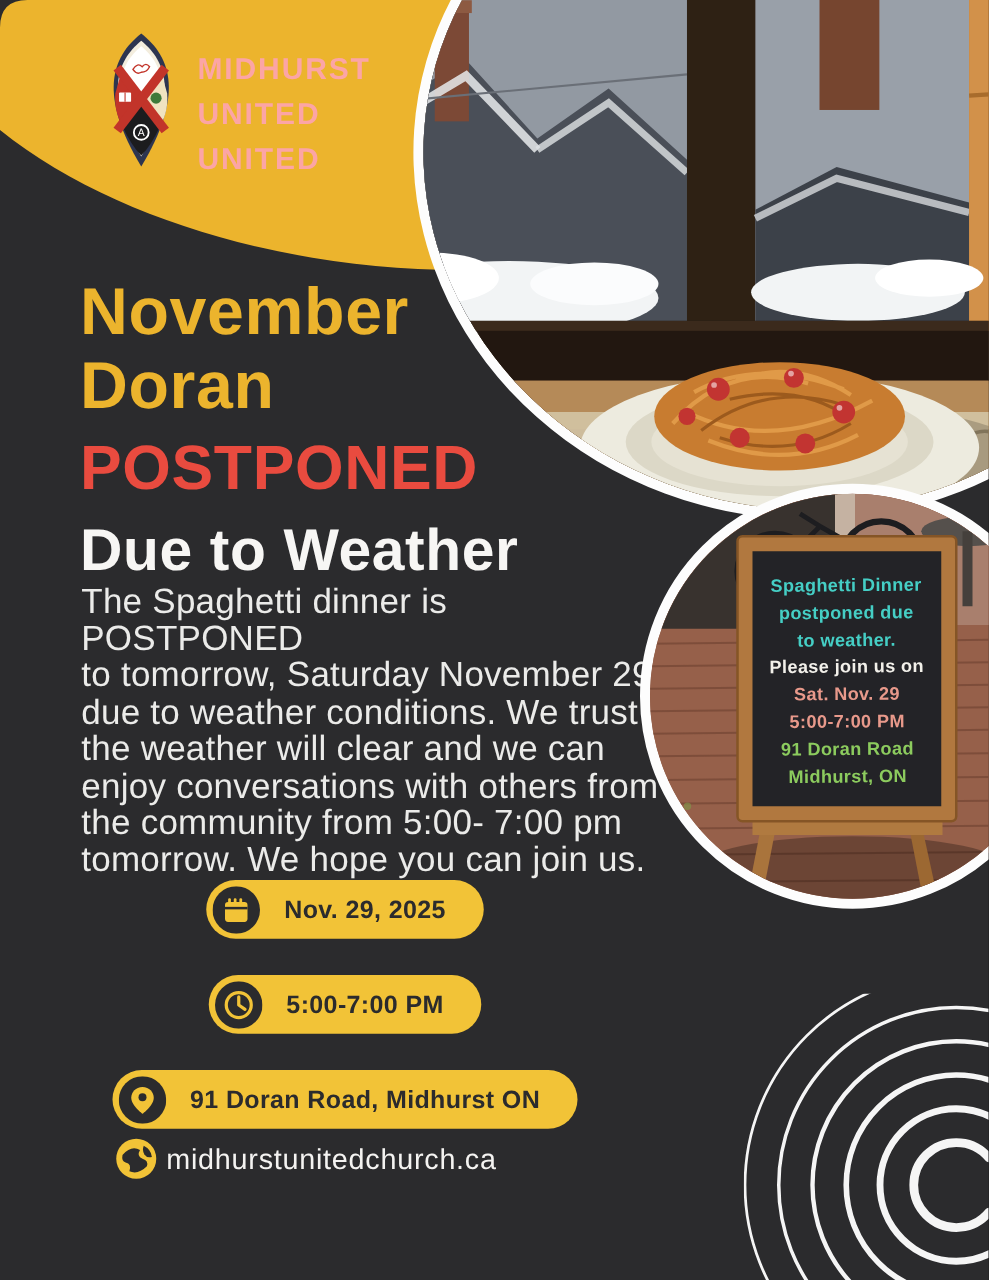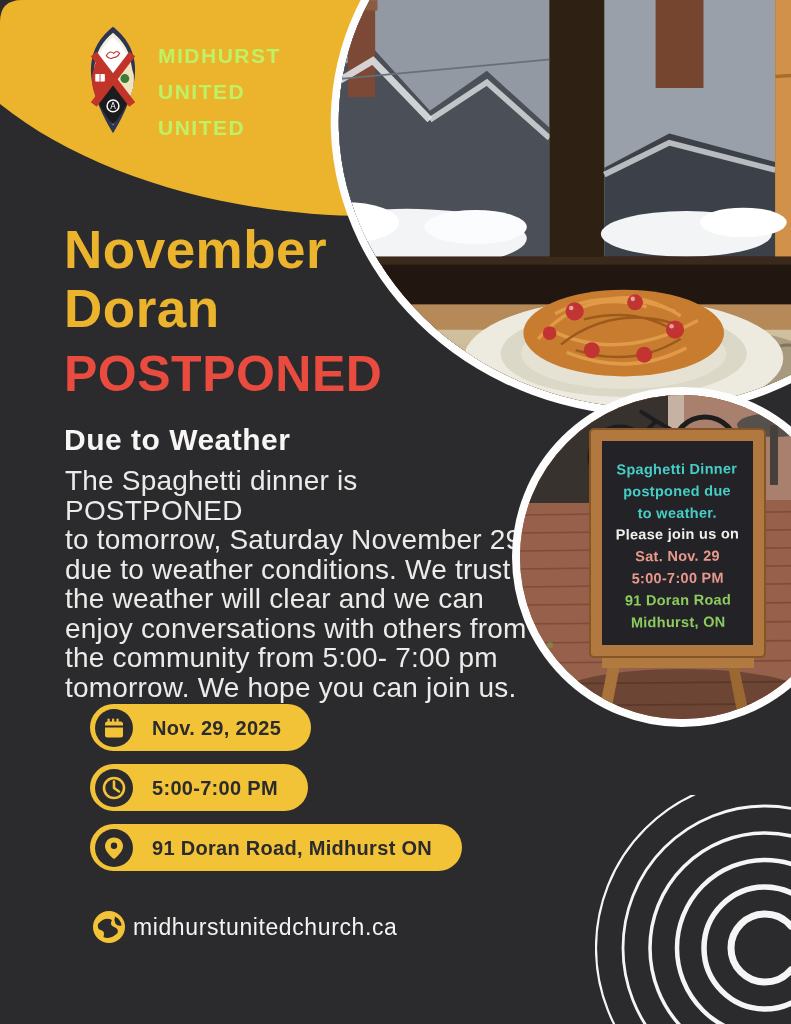--- a/index.html
+++ b/index.html
@@ -9,22 +9,22 @@
     position:relative; width:791px; height:1024px; overflow:hidden;
     background:var(--bg,#2B2B2D);
   }
   
   .blob{ position:absolute; left:0; top:0; z-index:1; }
   
   .brand{ position:absolute; left:76px; top:24px; z-index:2; display:flex; gap:8px; }
   .brand-logo{ width:74px; height:112px; flex:0 0 auto; }
   .brand-name{ padding-top:14px; }
   .brand-name div{
-    font-size:21px; font-weight:bold; letter-spacing:1.5px;
-    color:#bef264; line-height:36px;
+    font-size:24px; font-weight:bold; letter-spacing:1.5px;
+    color:#fca5a5; line-height:36px;
   }
   
   .photo-oval{
     position:absolute; left:330px; top:-155px; width:620px; height:570px;
     border-radius:50%; border:8px solid #fdfdfd; overflow:hidden;
     transform:rotate(10deg); z-index:3; background:#6b5a45;
   }
   .photo-oval > svg{
     position:absolute; left:0; top:0; width:620px; height:570px;
     transform:rotate(-10deg) scale(1.14);
@@ -39,29 +39,29 @@
   .chalk{
     position:absolute; left:82px; top:64px; width:151px; text-align:center;
     font-size:14.5px; line-height:21.8px; font-weight:bold;
     transform:rotate(-0.5deg); letter-spacing:0.3px;
   }
   .chalk span{ display:block; white-space:nowrap; }
   
   .headline{ position:absolute; left:64px; top:220px; z-index:2; }
   .hl-yellow{ color:var(--yellow,#F2C12E); font-size:53px; font-weight:bold; line-height:59px; letter-spacing:0.5px;}
   .hl-red{ color:var(--red,#E94B3F); font-size:50px; font-weight:bold; line-height:56px; margin-top:8px; letter-spacing:0.5px;}
-  .hl-white{ color:#f7f6f4; font-size:30px; font-weight:bold; line-height:48px; margin-top:14px; letter-spacing:0.5px;}
+  .hl-white{ color:#f7f6f4; font-size:47px; font-weight:bold; line-height:48px; margin-top:14px; letter-spacing:0.5px;}
   
   .body-text{
     position:absolute; left:65px; top:466px; width:470px; z-index:2;
     color:#ebebe9; font-size:28px; line-height:29.5px; font-weight:normal;
     white-space:pre-line; letter-spacing:0.2px;
   }
   
-  .pills{ position:absolute; left:90px; top:704px; z-index:5; display:flex; flex-direction:column; gap:13px; align-items:flex-start; }
+  .pills{ position:absolute; left:90px; top:704px; z-index:5; display:flex; flex-direction:column; gap:29px; align-items:center; }
   .pill{
     height:47px; border-radius:24px; background:var(--pill,#F2C337);
     display:flex; align-items:center; gap:19px; padding:0 30px 0 5px;
   }
   .pill-icon{ width:38px; height:38px; flex:0 0 auto; }
   .pill-label{ color:#2b2b2d; font-size:20px; font-weight:bold; letter-spacing:0.3px; padding-top:1px;}
   
   .footer{ position:absolute; left:90px; top:908px; z-index:5; display:flex; align-items:center; gap:5px; }
   .globe{ width:38px; height:38px; }
   .site-url{ color:#f4f3f1; font-size:23px; font-weight:normal; letter-spacing:0.6px; }

